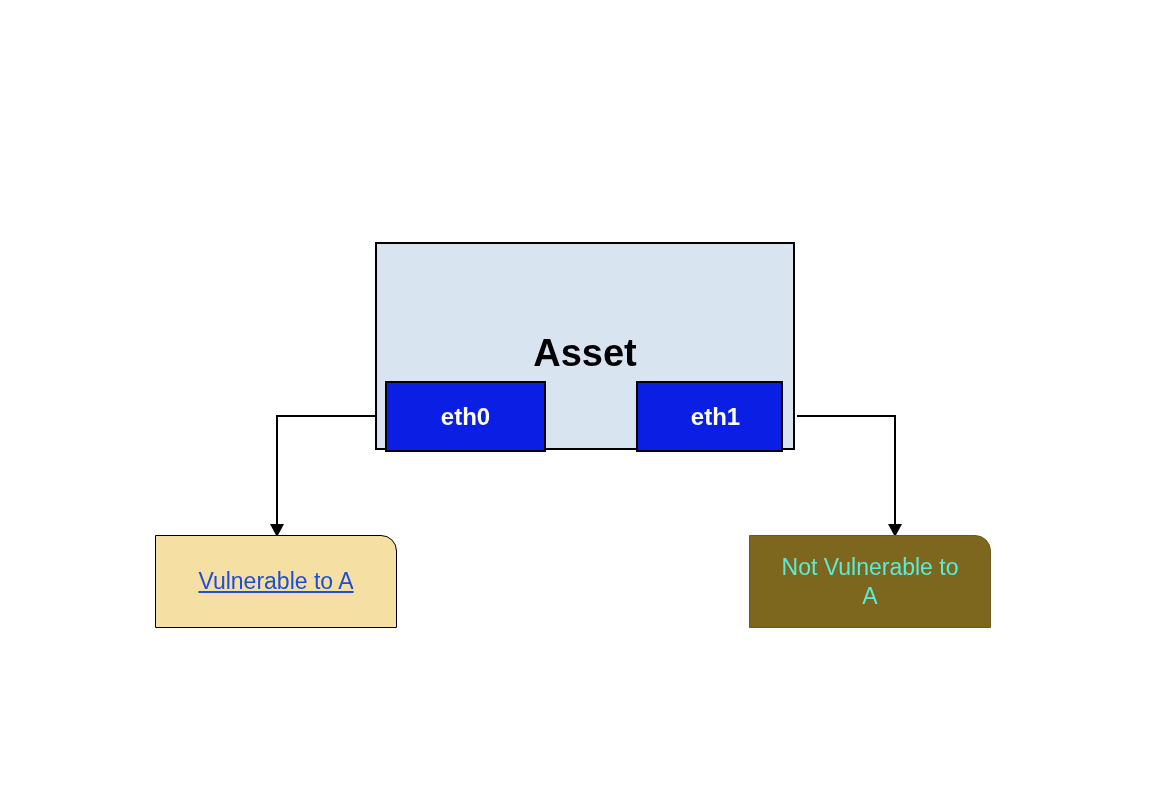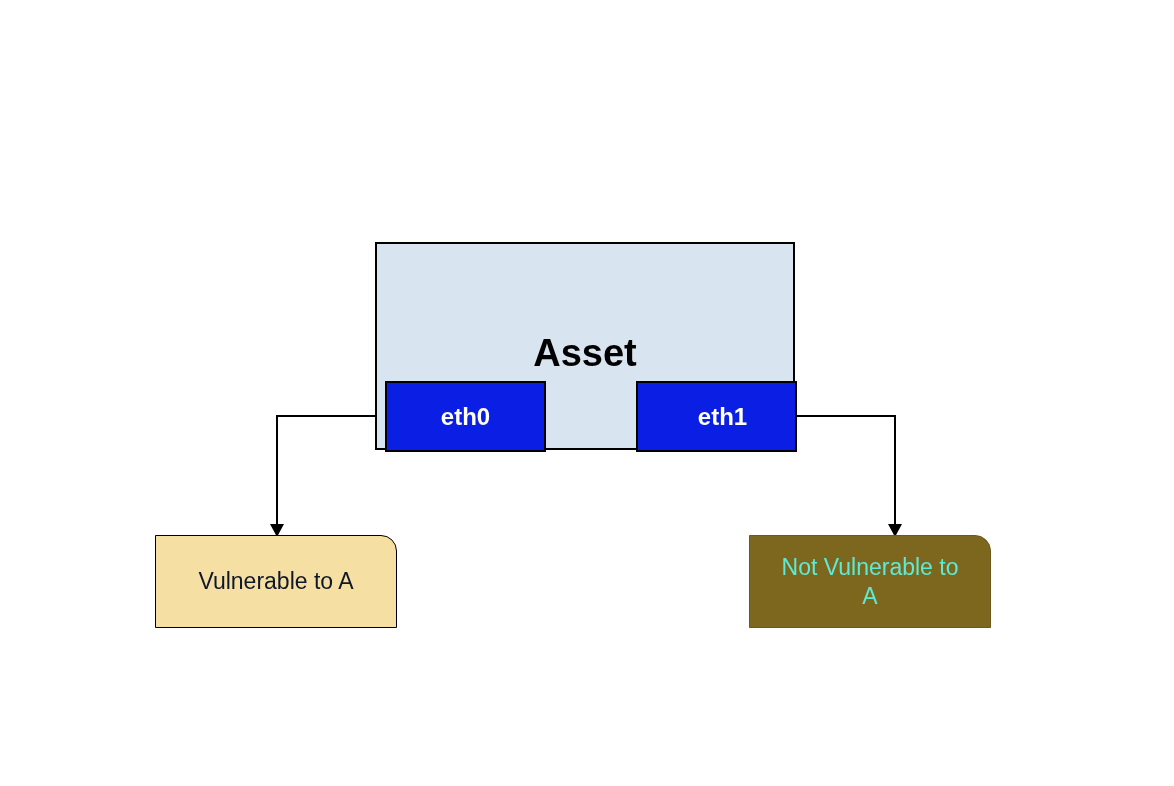--- a/index.html
+++ b/index.html
@@ -48,41 +48,42 @@
     display: flex;
     align-items: center;
     justify-content: center;
   }
   .iface-box .iface-label {
     color: #ffffff;
     font-size: 24px;
     font-weight: bold;
   }
   .iface-eth0 { left: 385px; top: 381px; width: 161px; }
-  .iface-eth1 { left: 636px; top: 381px; width: 161px; padding-left: 12px; }
+  .iface-eth1 { left: 636px; top: 381px; width: 147px; padding-left: 12px; }
 
   
   .outcome-box {
     position: absolute;
     top: 535px;
     width: 242px;
     height: 93px;
     box-sizing: border-box;
     border-radius: 0 16px 0 0;
     display: flex;
     align-items: center;
     justify-content: center;
     text-align: center;
     font-size: 23px;
   }
   .outcome-vulnerable {
     left: 155px;
     background: #f6dfa2;
     border: 1.5px solid #000000;
-    color: #0f172a;
+    color: #1d4ed8;
+    text-decoration: underline;
   }
   .outcome-not-vulnerable {
     left: 749px;
     background: #7d671f;
     border: 1.5px solid #6d5a1b;
     color: #5eead4;
   }
   .outcome-box .outcome-label {
     display: block;
     max-width: 185px;

